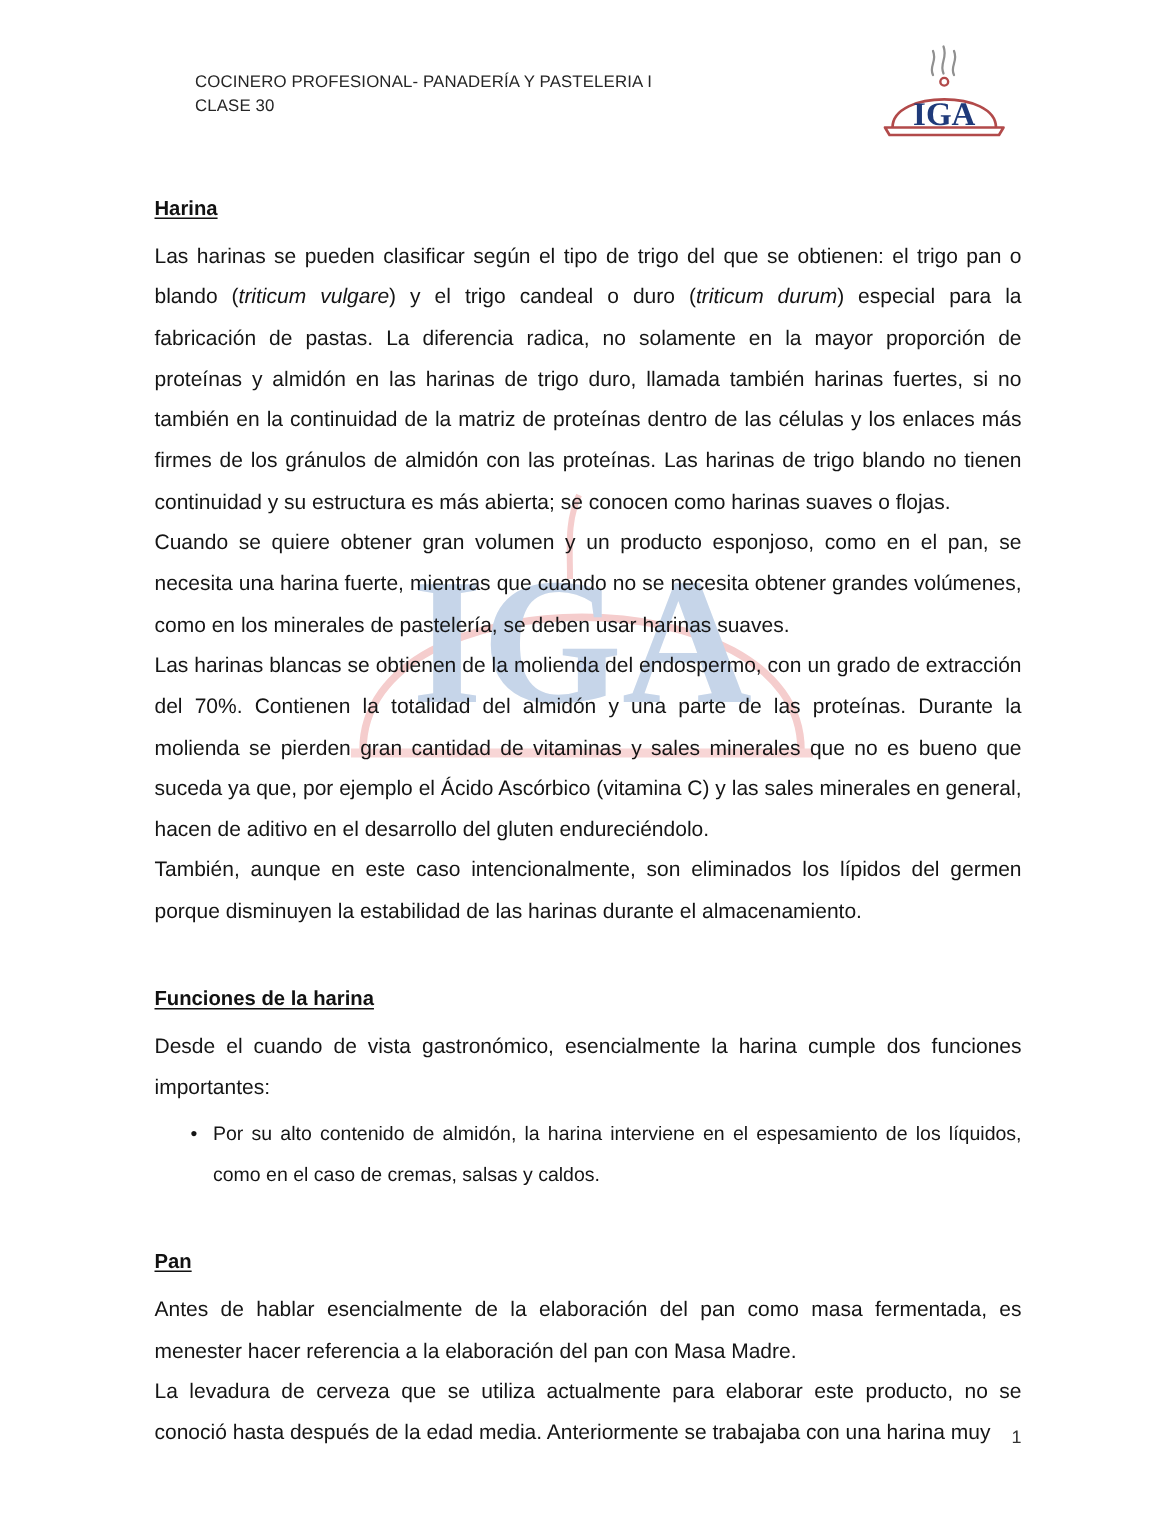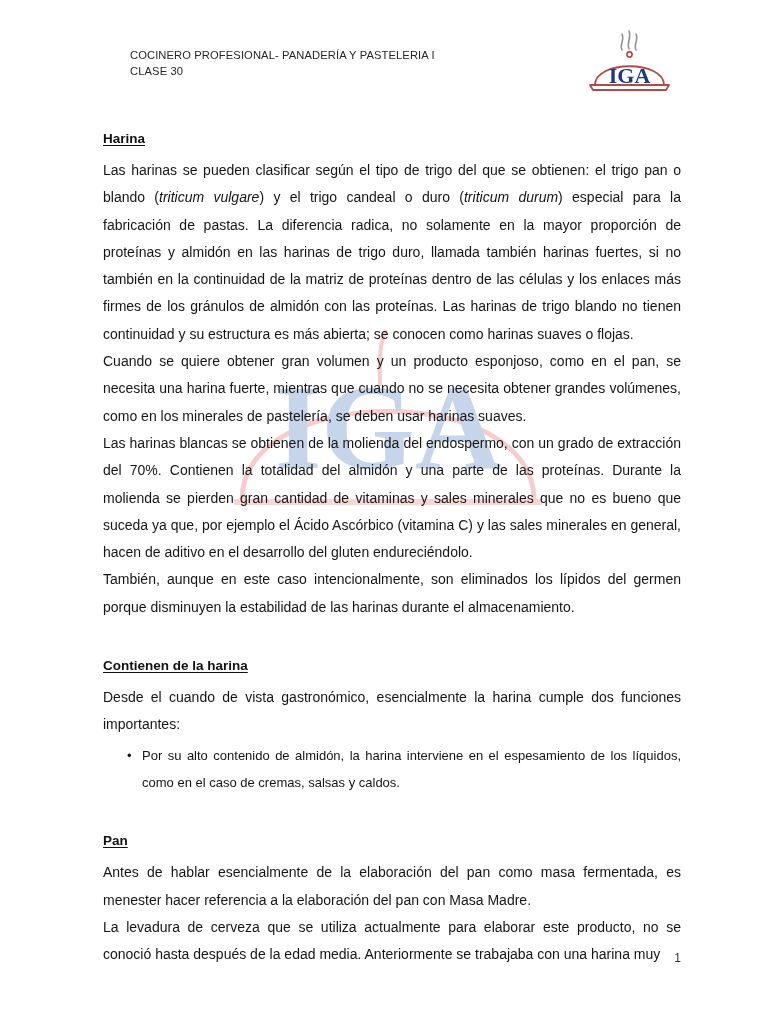--- a/index.html
+++ b/index.html
@@ -173,21 +173,21 @@
     <p class="para">
       <span>Las harinas se pueden clasificar según el tipo de trigo del que se obtienen: el trigo pan o blando (</span><i>triticum vulgare</i><span>) y el trigo candeal o duro (</span><i>triticum durum</i><span>) especial para la fabricación de pastas. La diferencia radica, no solamente en la mayor proporción de proteínas y almidón en las harinas de trigo duro, llamada también harinas fuertes, si no también en la continuidad de la matriz de proteínas dentro de las células y los enlaces más firmes de los gránulos de almidón con las proteínas. Las harinas de trigo blando no tienen continuidad y su estructura es más abierta; se conocen como harinas suaves o flojas.</span>
     </p>
 
     <p class="para">Cuando se quiere obtener gran volumen y un producto esponjoso, como en el pan, se necesita una harina fuerte, mientras que cuando no se necesita obtener grandes volúmenes, como en los minerales de pastelería, se deben usar harinas suaves.</p>
 
     <p class="para">Las harinas blancas se obtienen de la molienda del endospermo, con un grado de extracción del 70%. Contienen la totalidad del almidón y una parte de las proteínas. Durante la molienda se pierden gran cantidad de vitaminas y sales minerales que no es bueno que suceda ya que, por ejemplo el Ácido Ascórbico (vitamina C) y las sales minerales en general, hacen de aditivo en el desarrollo del gluten endureciéndolo.</p>
 
     <p class="para">También, aunque en este caso intencionalmente, son eliminados los lípidos del germen porque disminuyen la estabilidad de las harinas durante el almacenamiento.</p>
 
-    <h2 class="section-title spaced-top">Contienen de la harina</h2>
+    <h2 class="section-title spaced-top">Funciones de la harina</h2>
 
     <p class="para">Desde el cuando de vista gastronómico, esencialmente la harina cumple dos funciones importantes:</p>
 
     <ul class="bullets">
       <li>Por su alto contenido de almidón, la harina interviene en el espesamiento de los líquidos, como en el caso de cremas, salsas y caldos.</li>
     </ul>
 
     <h2 class="section-title spaced-top">Pan</h2>
 
     <p class="para">Antes de hablar esencialmente de la elaboración del pan como masa fermentada, es menester hacer referencia a la  elaboración del pan con Masa Madre.</p>

